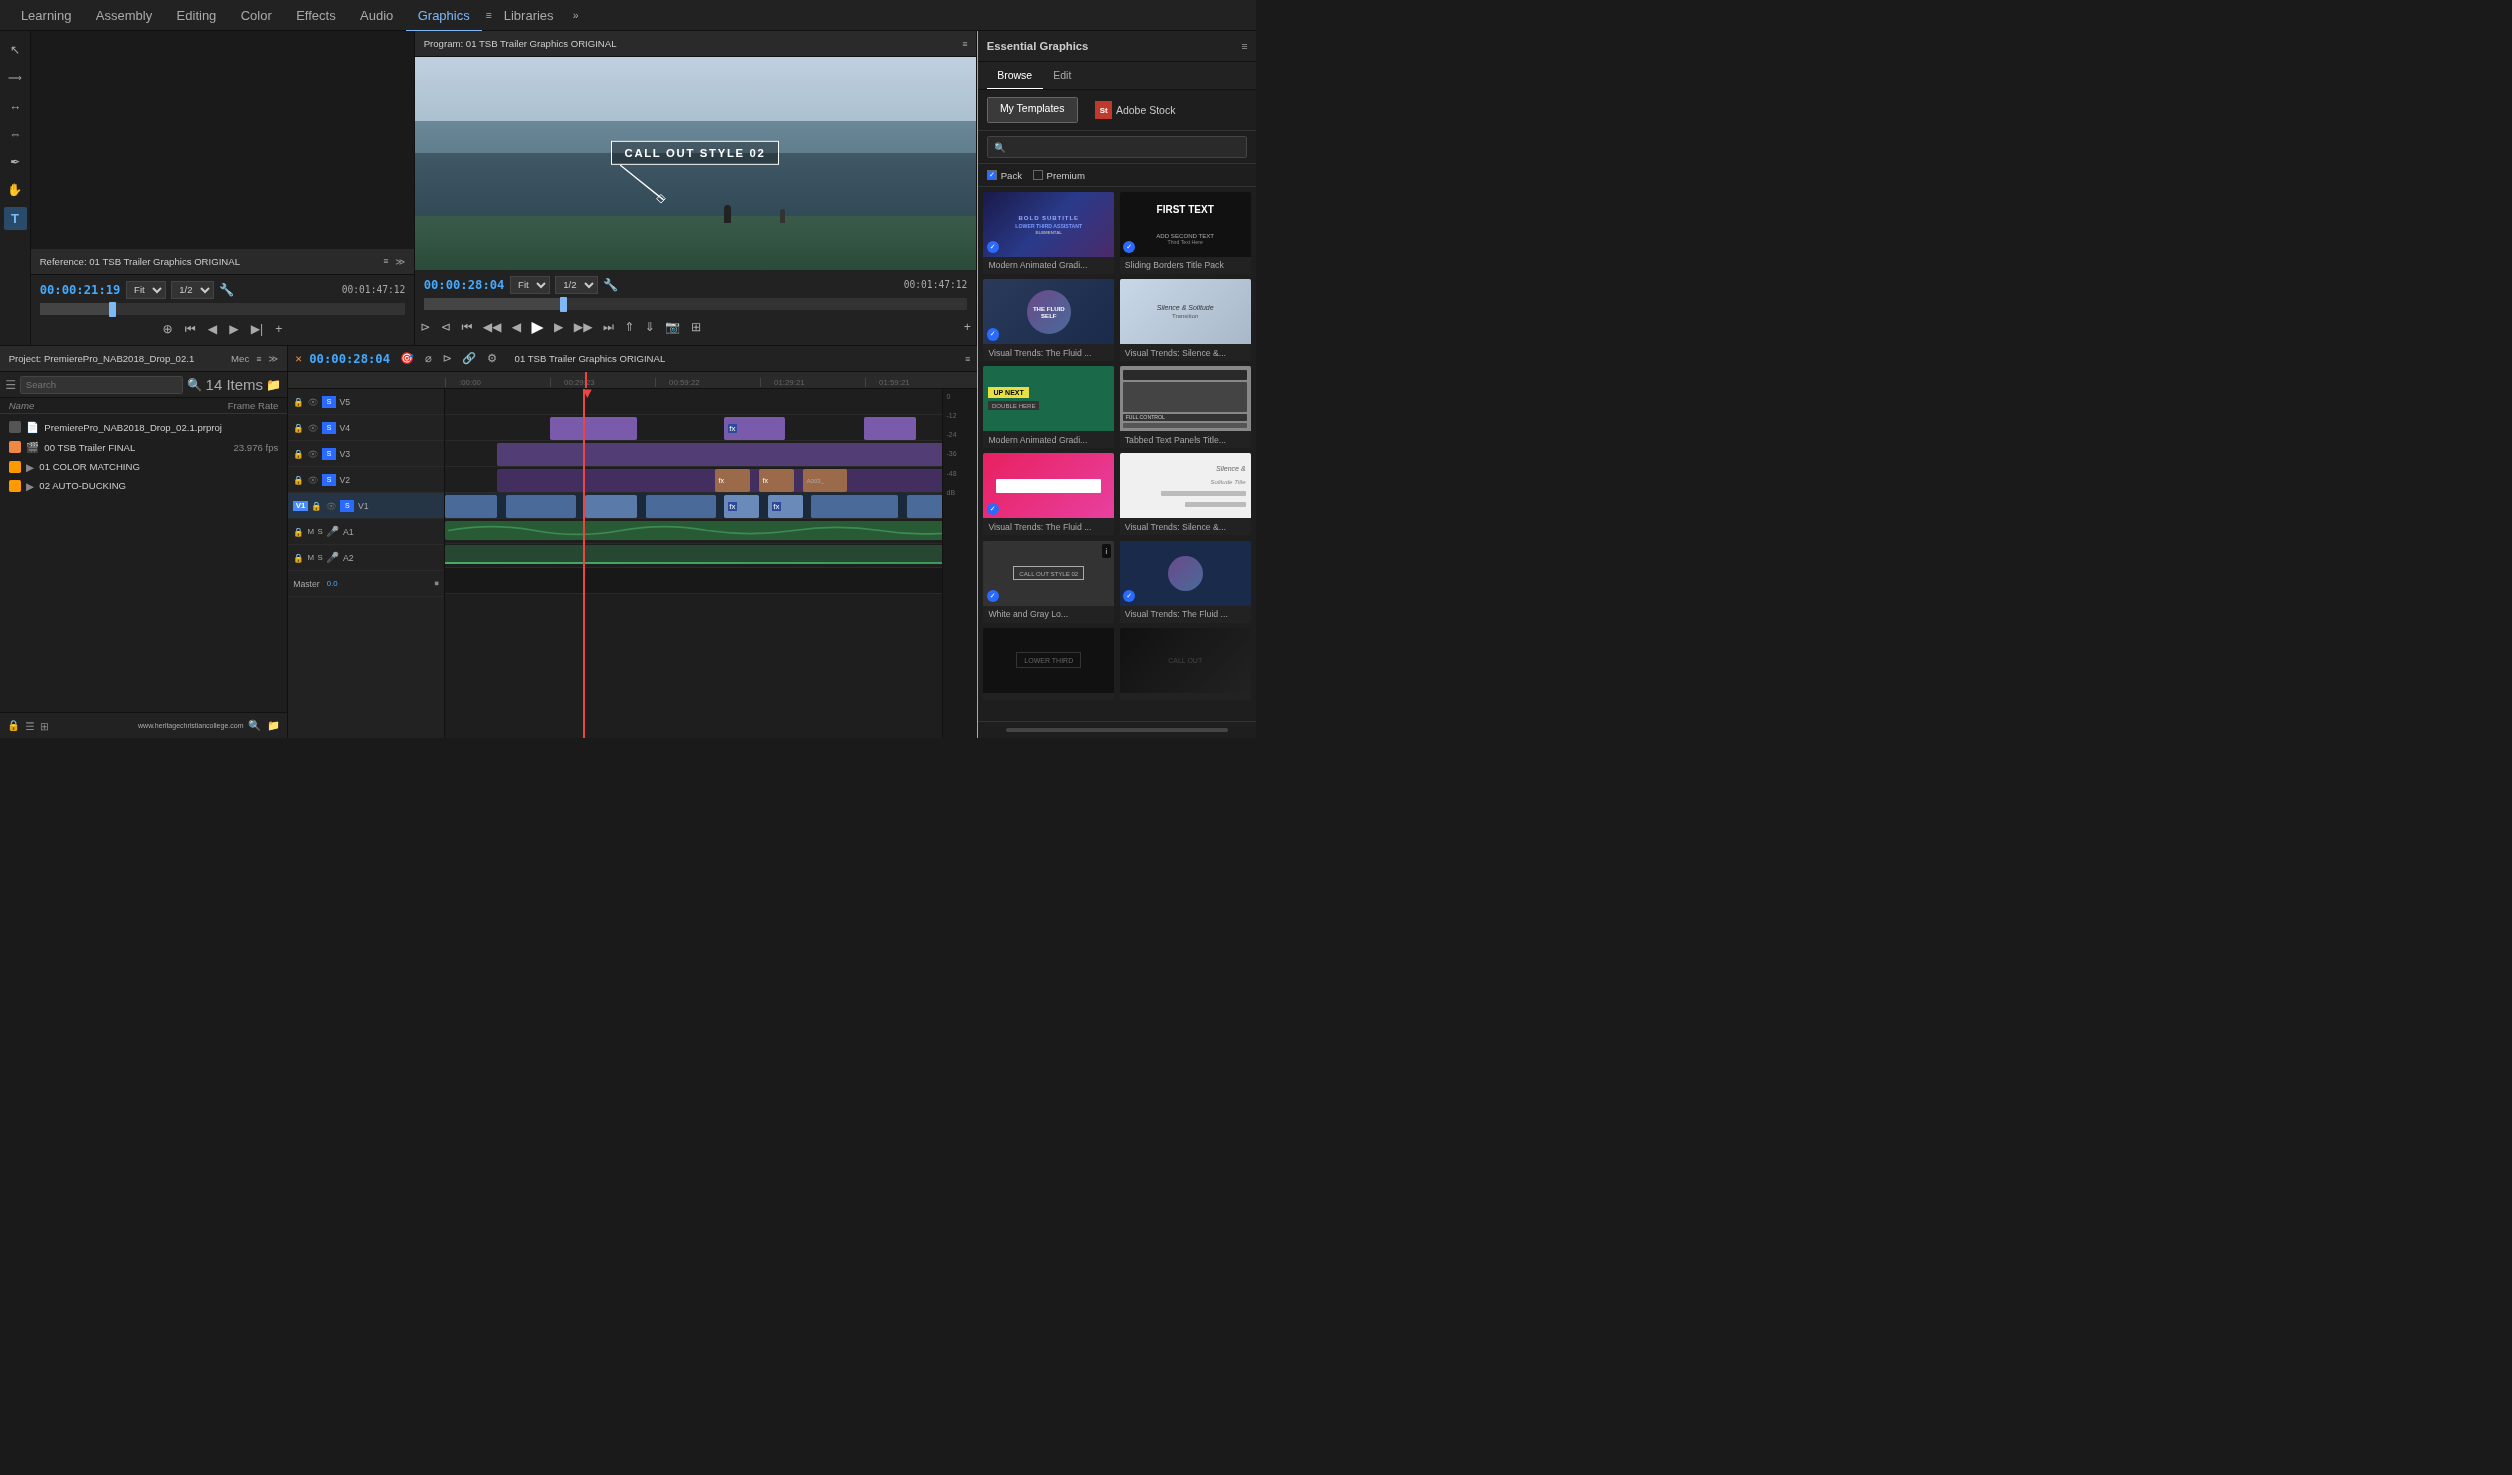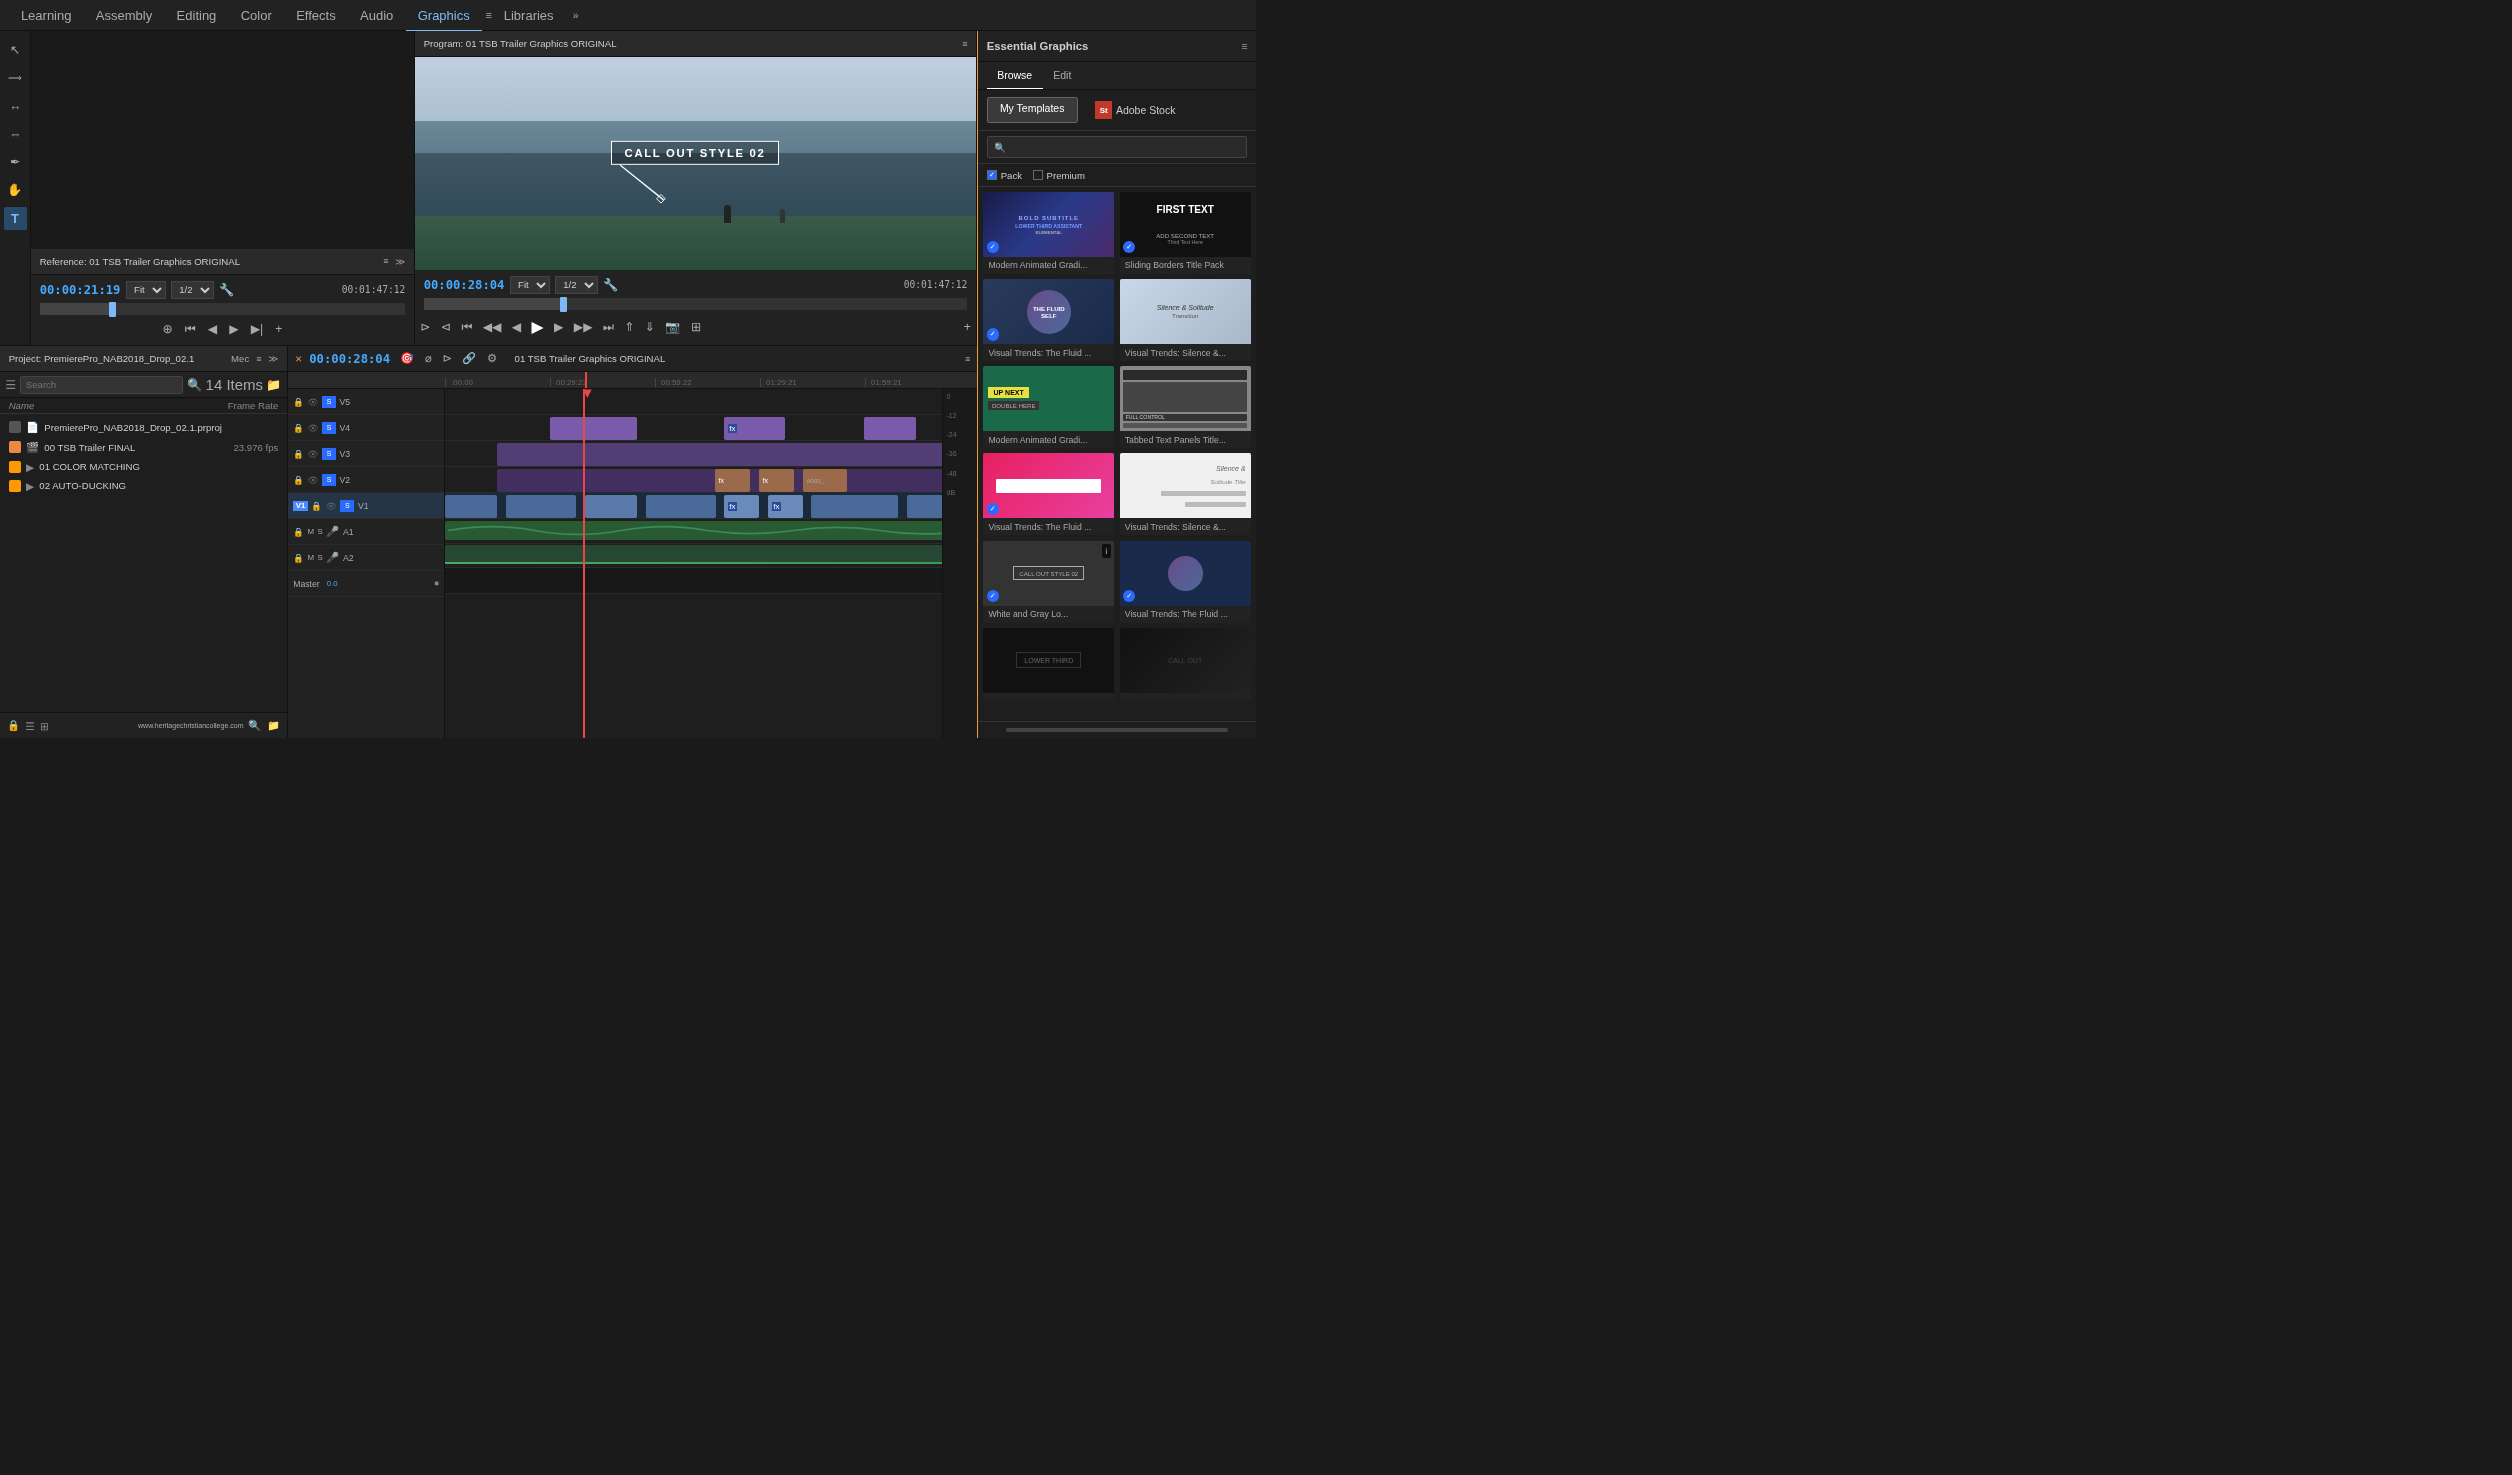--- a/index.html
+++ b/index.html
@@ -372,21 +372,21 @@
     }
     .ruler-marks {
       display: flex;
       gap: 0;
       font-size: 7.9px;
       color: #666;
     }
     .ruler-mark {
       width: 105px;
       text-align: left;
-      padding-left: 5px;
+      padding-left: 13px;
       border-left: 0.9px solid #444;
     }
     .playhead-ruler {
       position: absolute;
       left: 297px;
       top: 0;
       width: 1.7px;
       height: 100%;
       background: #e44;
     }

